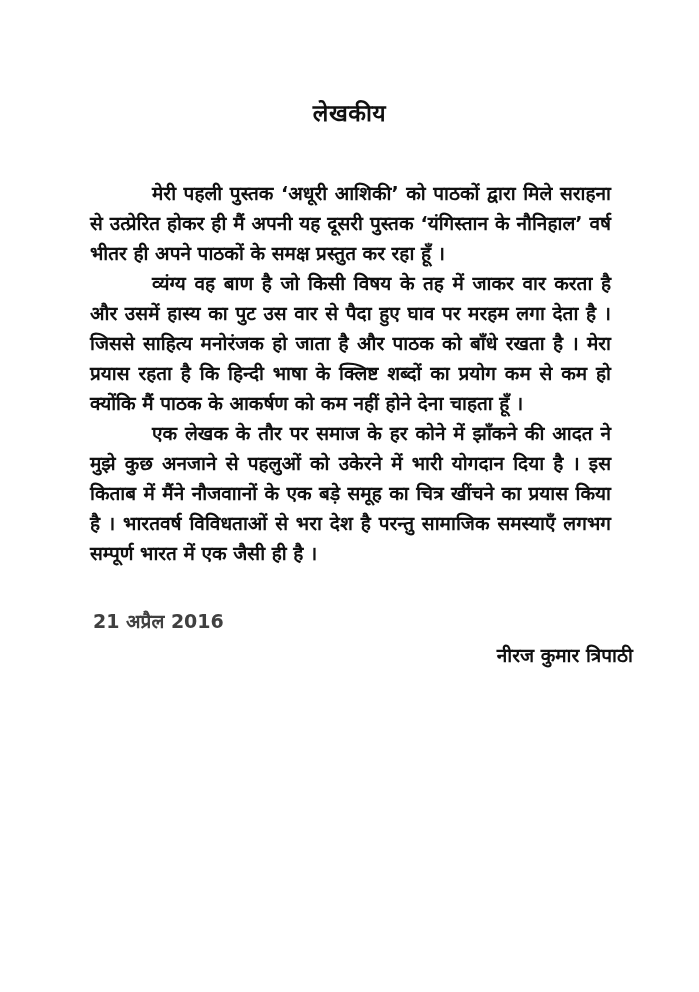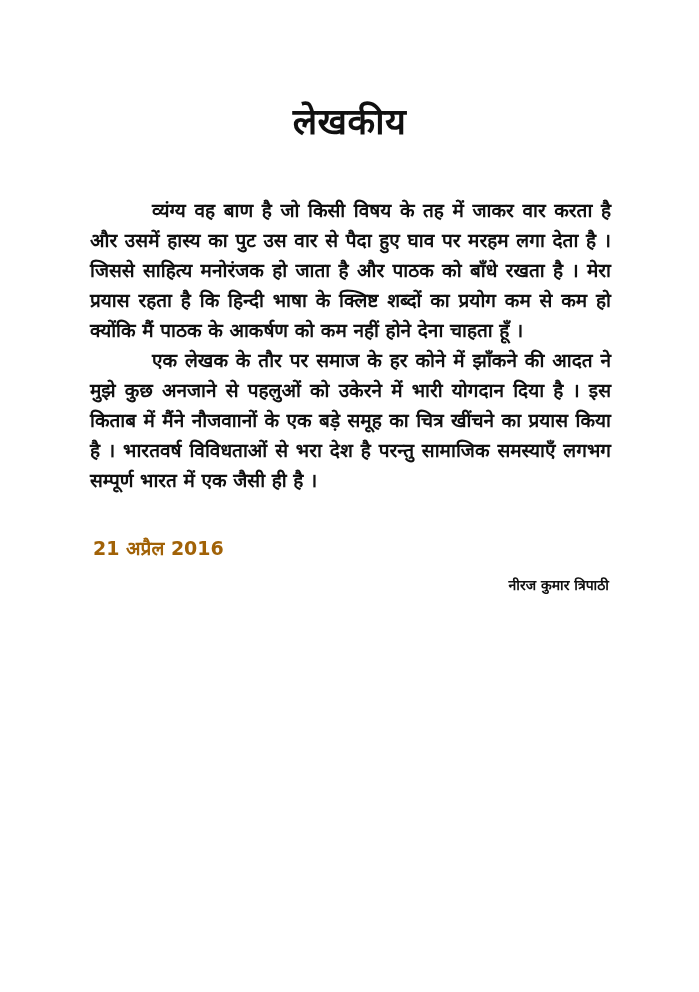--- a/index.html
+++ b/index.html
@@ -14,58 +14,59 @@
     background: #ffffff;
     color: #111111;
     font-family: "DejaVu Sans", "Liberation Sans", sans-serif;
     overflow: hidden;
     box-sizing: border-box;
   }
   .page-title {
     margin: 0;
     padding-top: 96px;
     text-align: center;
-    font-size: 36px;
+    font-size: 23px;
     font-weight: 700;
     letter-spacing: 0.5px;
     color: #101010;
   }
   .note-body {
     margin: 50px 88px 0 90px;
     font-size: 19px;
     font-weight: 700;
     line-height: 30px;
     text-align: justify;
     color: #101010;
   }
   .note-body p {
     margin: 0;
     text-indent: 62px;
   }
   .date-line {
-    margin: 40px 0 14px 93px;
+    margin: 40px 0 8px 93px;
     font-size: 19px;
     font-weight: 700;
-    color: #a16207;
+    color: #404040;
   }
   .author-signature {
-    margin: 8px 90px 0 0;
+    margin: 8px 66px 0 0;
     text-align: right;
-    font-size: 14px;
+    font-size: 19px;
     font-weight: 700;
     color: #101010;
   }
 </style>
 </head>
 <body>
 
 <div class="page">
   <h1 class="page-title">लेखकीय</h1>
 
   <div class="note-body">
+    <p>मेरी पहली पुस्तक ‘अधूरी आशिकी’ को पाठकों द्वारा मिले सराहना से उत्प्रेरित होकर ही मैं अपनी यह दूसरी पुस्तक ‘यंगिस्तान के नौनिहाल’ वर्ष भीतर ही अपने पाठकों के समक्ष प्रस्तुत कर रहा हूँ ।</p>
     <p>व्यंग्य वह बाण है जो किसी विषय के तह में जाकर वार करता है और उसमें हास्य का पुट उस वार से पैदा हुए घाव पर मरहम लगा देता है । जिससे साहित्य मनोरंजक हो जाता है और पाठक को बाँधे रखता है । मेरा प्रयास रहता है कि हिन्दी भाषा के क्लिष्ट शब्दों का प्रयोग कम से कम हो क्योंकि मैं पाठक के आकर्षण को कम नहीं होने देना चाहता हूँ ।</p>
     <p>एक लेखक के तौर पर समाज के हर कोने में झाँकने की आदत ने मुझे कुछ अनजाने से पहलुओं को उकेरने में भारी योगदान दिया है । इस किताब में मैंने नौजवाानों के एक बड़े समूह का चित्र खींचने का प्रयास किया है । भारतवर्ष विविधताओं से भरा देश है परन्तु सामाजिक समस्याएँ लगभग सम्पूर्ण भारत में एक जैसी ही है ।</p>
   </div>
 
   <div class="date-line">21 अप्रैल 2016</div>
 
   <div class="author-signature">नीरज कुमार त्रिपाठी</div>
 </div>
 
 </body></html>

